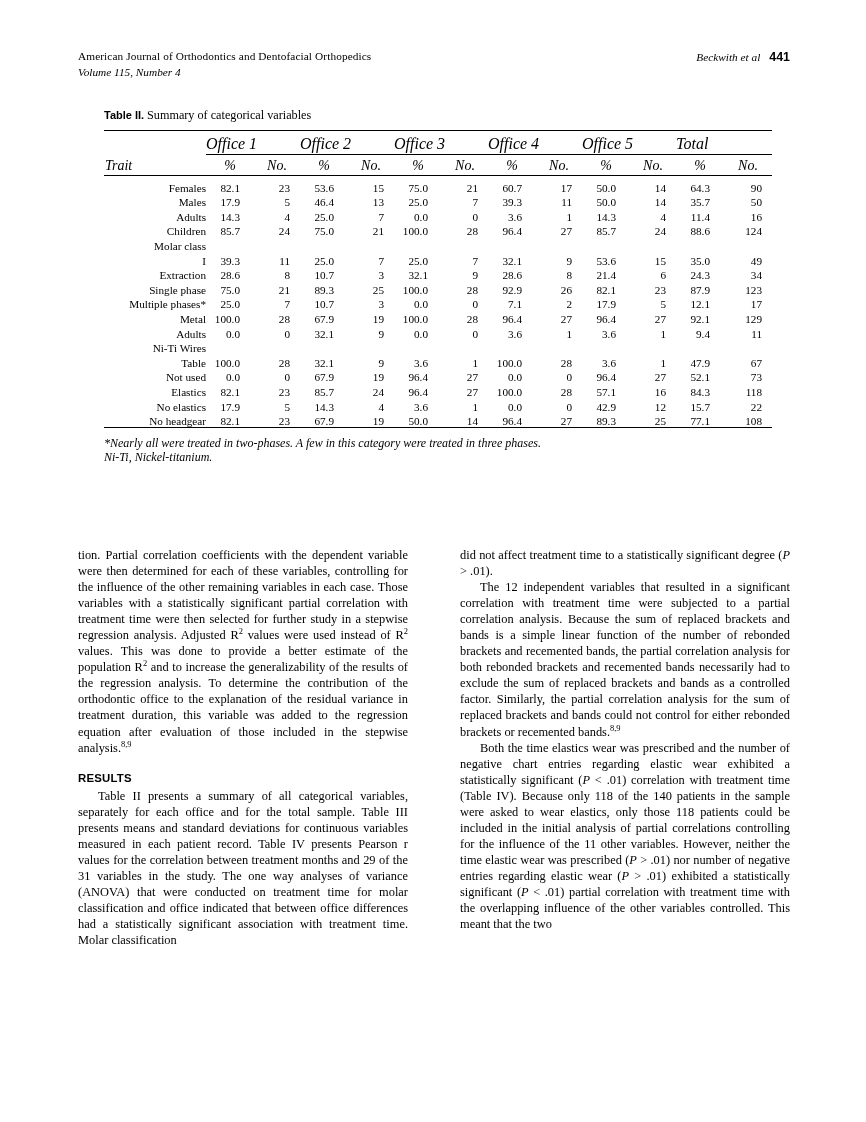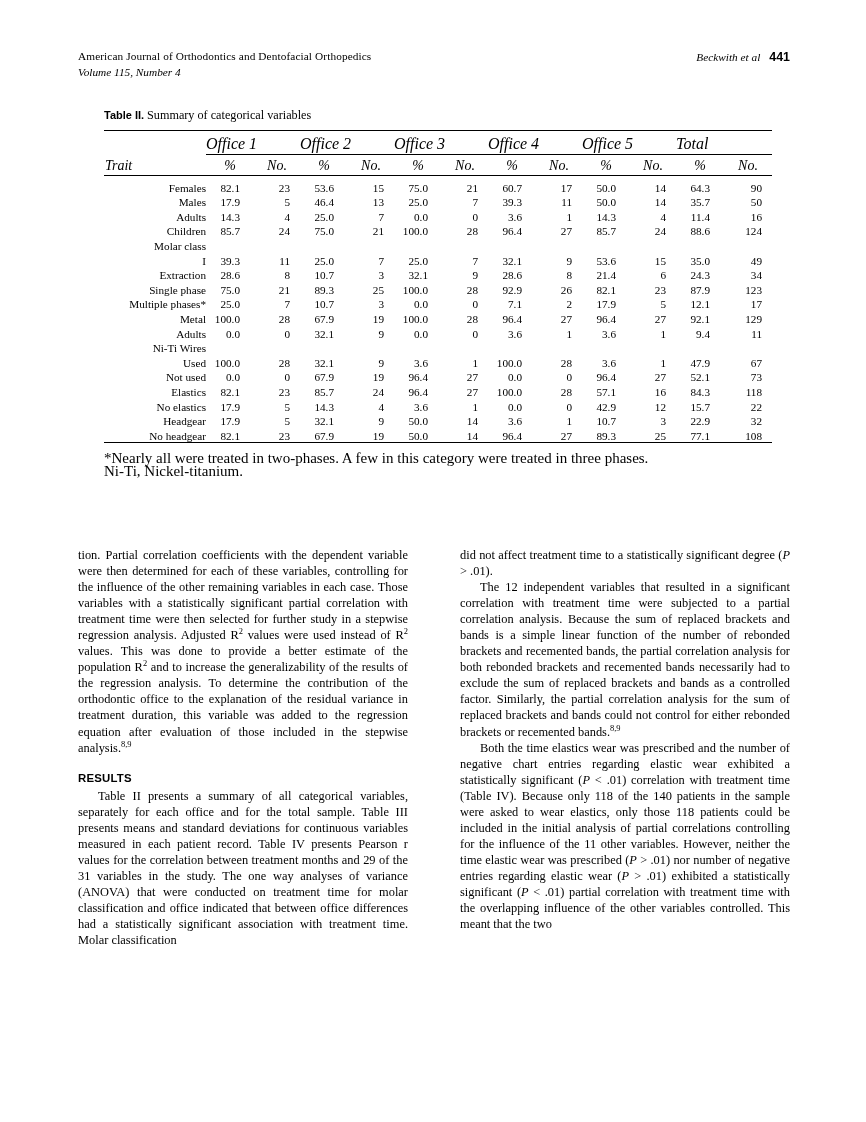--- a/index.html
+++ b/index.html
@@ -139,22 +139,23 @@
   tr.drow td.trait {
     text-align: right;
     padding-right: 0;
     padding-left: 1px;
   }
   tr.drow td.num { padding-right: 14px; }
   tr.drow td.cnt { padding-right: 10px; }
 
   .footnotes {
     margin-top: 6px;
-    font-size: 15px;
+    font-size: 12px;
     line-height: 13.6px;
+    font-style: italic;
   }
   .footnotes div { white-space: nowrap; }
 
   
   .body-cols {
     position: absolute;
     left: 78px;
     top: 547px;
     width: 712px;
     height: 500px;
@@ -431,21 +432,21 @@
             <td class="num"></td>
             <td class="cnt"></td>
             <td class="num"></td>
             <td class="cnt"></td>
             <td class="num"></td>
             <td class="cnt"></td>
             <td class="num"></td>
             <td class="cnt"></td>
           </tr>
           <tr class="drow">
-            <td class="trait">Used</td>
+            <td class="trait">Table</td>
             <td class="num">100.0</td>
             <td class="cnt">28</td>
             <td class="num">32.1</td>
             <td class="cnt">9</td>
             <td class="num">3.6</td>
             <td class="cnt">1</td>
             <td class="num">100.0</td>
             <td class="cnt">28</td>
             <td class="num">3.6</td>
             <td class="cnt">1</td>
@@ -491,35 +492,20 @@
             <td class="num">3.6</td>
             <td class="cnt">1</td>
             <td class="num">0.0</td>
             <td class="cnt">0</td>
             <td class="num">42.9</td>
             <td class="cnt">12</td>
             <td class="num">15.7</td>
             <td class="cnt">22</td>
           </tr>
           <tr class="drow">
-            <td class="trait">Headgear</td>
-            <td class="num">17.9</td>
-            <td class="cnt">5</td>
-            <td class="num">32.1</td>
-            <td class="cnt">9</td>
-            <td class="num">50.0</td>
-            <td class="cnt">14</td>
-            <td class="num">3.6</td>
-            <td class="cnt">1</td>
-            <td class="num">10.7</td>
-            <td class="cnt">3</td>
-            <td class="num">22.9</td>
-            <td class="cnt">32</td>
-          </tr>
-          <tr class="drow">
             <td class="trait">No headgear</td>
             <td class="num">82.1</td>
             <td class="cnt">23</td>
             <td class="num">67.9</td>
             <td class="cnt">19</td>
             <td class="num">50.0</td>
             <td class="cnt">14</td>
             <td class="num">96.4</td>
             <td class="cnt">27</td>
             <td class="num">89.3</td>

